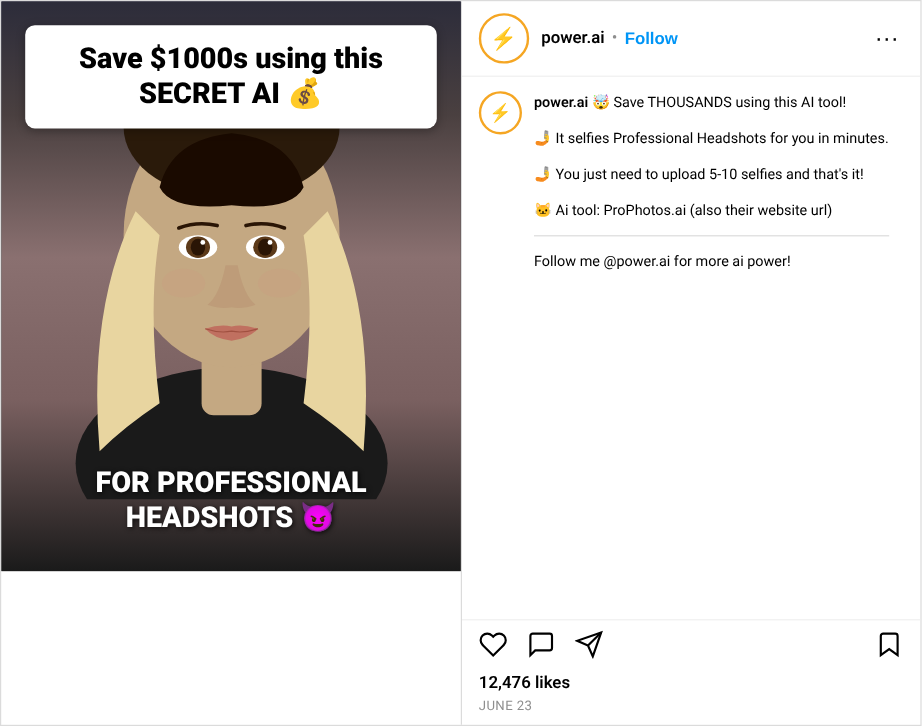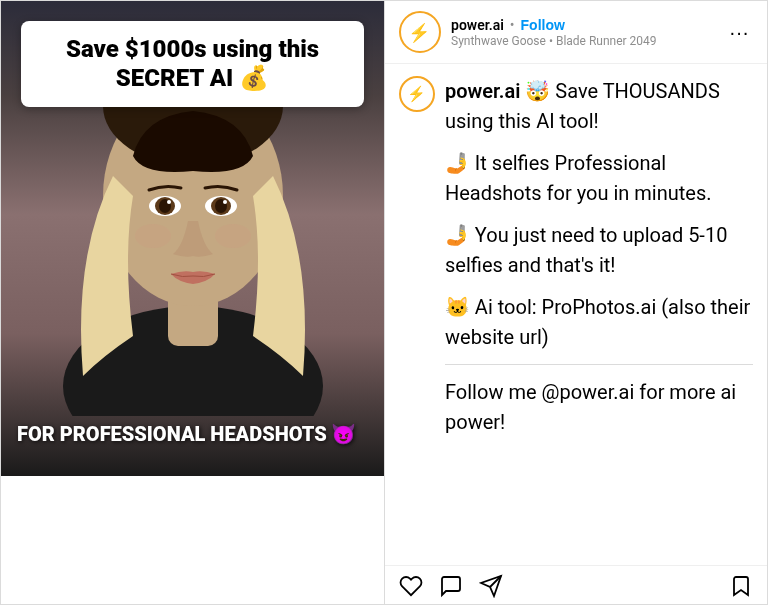--- a/index.html
+++ b/index.html
@@ -43,24 +43,24 @@
       text-align: center;
       line-height: 1.2;
       box-shadow: 0 2px 8px rgba(0,0,0,0.3);
     }
 
     .media-bottom-text {
       position: absolute;
       bottom: 30px;
       left: 16px;
       right: 16px;
-      font-size: 20px;
+      font-size: 24px;
       font-weight: 900;
       color: #fff;
-      text-align: left;
+      text-align: center;
       text-shadow: 1px 1px 4px rgba(0,0,0,0.8);
       text-transform: uppercase;
       line-height: 1.2;
     }
 
     
     .content-panel {
       width: 385px;
       height: 605px;
       display: flex;
@@ -161,21 +161,21 @@
       height: 36px;
       border-radius: 50%;
       border: 2px solid #f5a623;
       display: flex;
       align-items: center;
       justify-content: center;
       flex-shrink: 0;
     }
 
     .caption-text {
-      font-size: 20px;
+      font-size: 12px;
       color: #000;
       line-height: 1.5;
     }
 
     .caption-username {
       font-weight: 600;
     }
 
     .caption-line {
       margin-top: 6px;
@@ -312,21 +312,20 @@
   <div class="post-header">
     <div class="avatar-circle">
       <span class="bolt-icon">⚡</span>
     </div>
     <div class="header-info">
       <div class="header-top-row">
         <span class="username">power.ai</span>
         <span class="dot-separator">•</span>
         <button class="follow-btn">Follow</button>
       </div>
-      <div class="header-subtitle">Synthwave Goose • Blade Runner 2049</div>
     </div>
     <button class="more-btn">···</button>
   </div>
 
   <div class="post-body">
     <div class="caption-row">
       <div class="caption-avatar">
         <span style="font-size:15px;color:#f5a623;">⚡</span>
       </div>
       <div class="caption-text">
@@ -363,14 +362,18 @@
     </button>
     <div class="action-spacer"></div>
 
     <button class="bookmark-icon action-icon">
       <svg class="action-svg" viewBox="0 0 24 24">
         <path d="M19 21l-7-5-7 5V5a2 2 0 0 1 2-2h10a2 2 0 0 1 2 2z"></path>
       </svg>
     </button>
   </div>
 
+  <div class="post-meta">
+    <span class="likes-count">12,476 likes</span>
+    <span class="post-date">JUNE 23</span>
+  </div>
 
 </div>
 
 </body></html>

